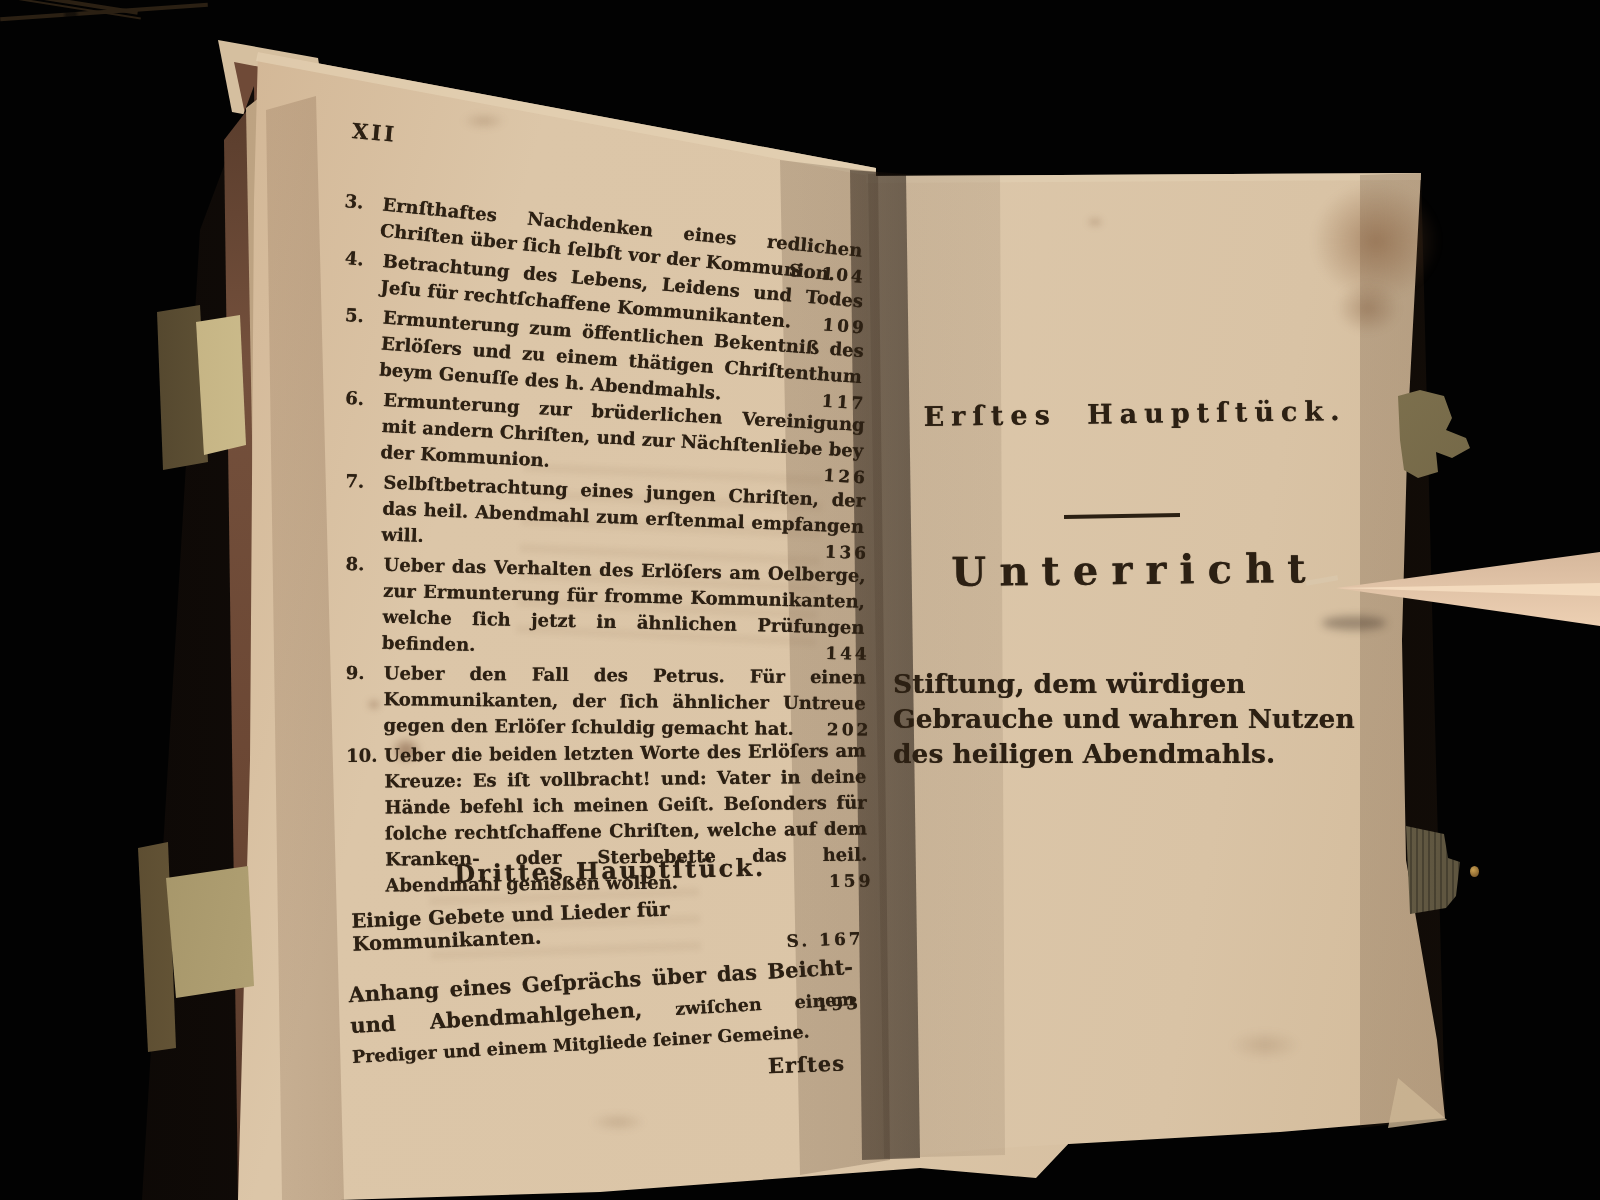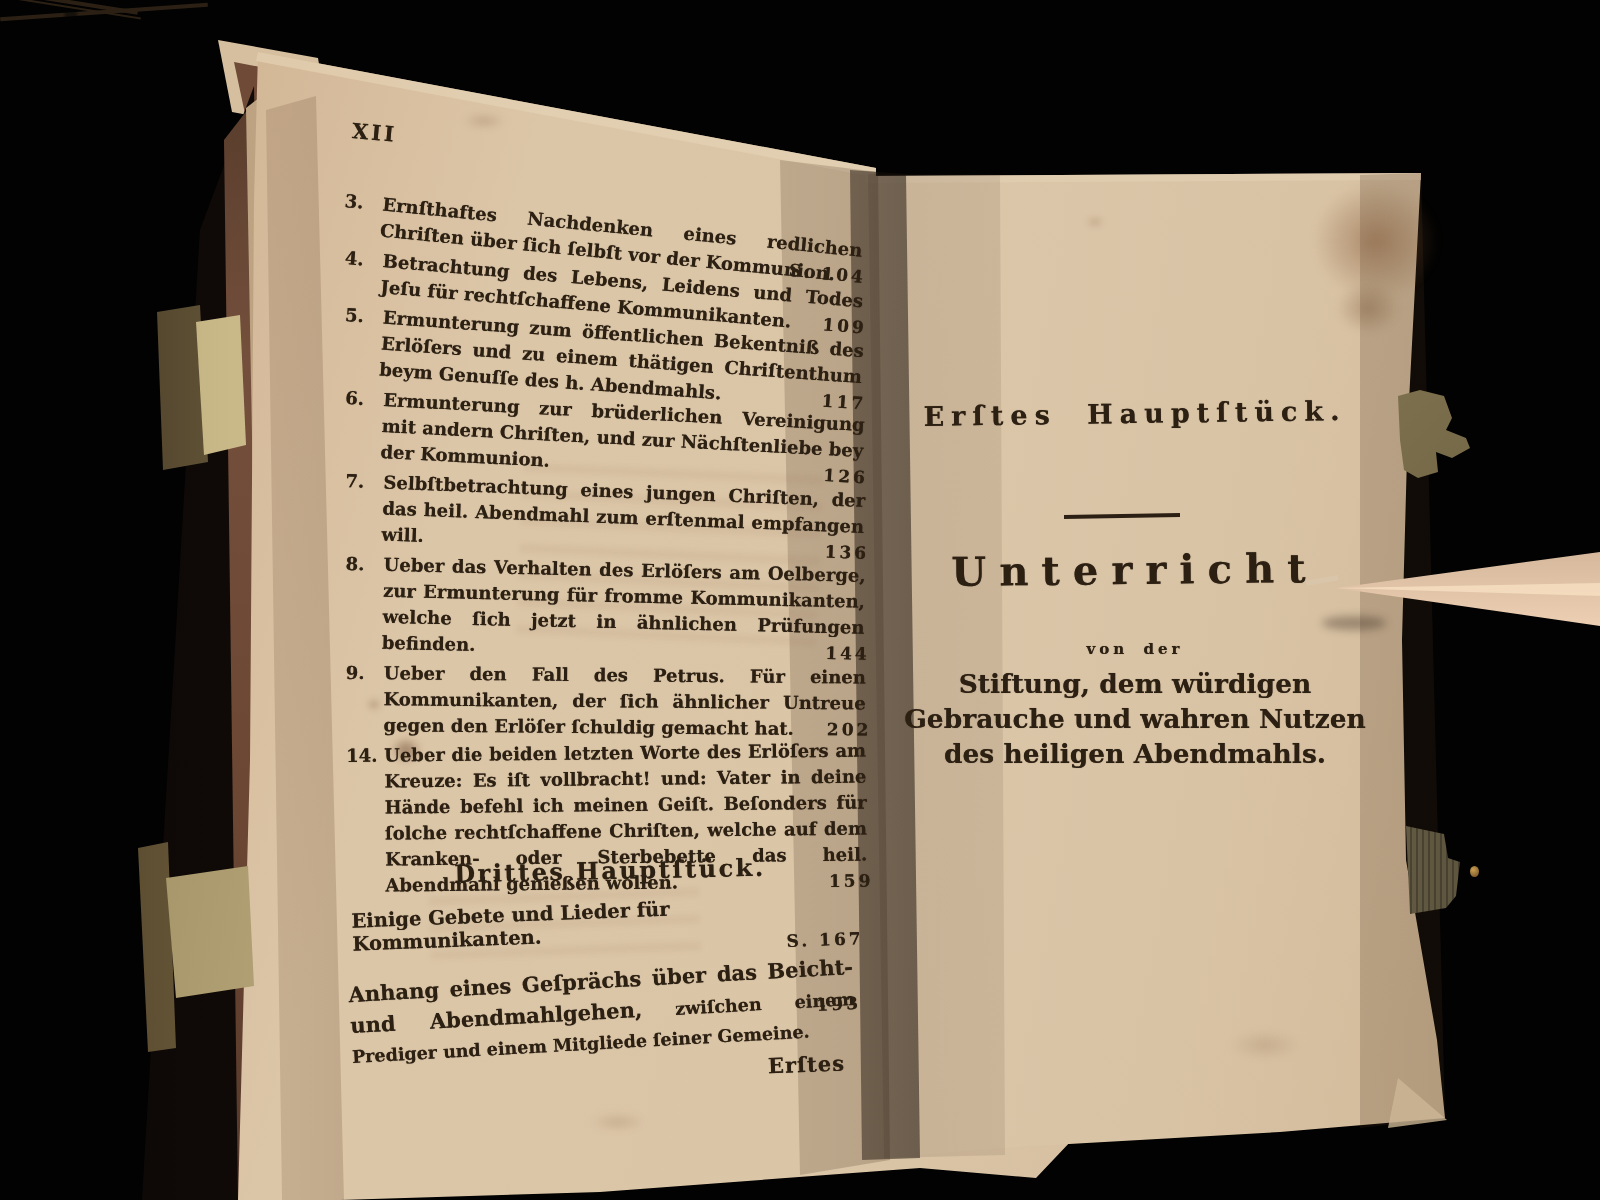--- a/index.html
+++ b/index.html
@@ -100,21 +100,21 @@
   .appendix .lead{font-size:21px;}
   .appendix .pg{top:36px;bottom:auto;}
   .rule-short{left:537px;top:1056px;width:208px;height:4px;transform:rotate(-4deg);
     background:linear-gradient(90deg,#2b2013 0 30%,rgba(43,32,19,.5) 32% 36%,#2b2013 38% 100%);}
   .catchword{left:768px;top:1052px;font-size:21px;letter-spacing:1px;transform:rotate(-2deg);}
 
   .rp-heading{left:900px;top:398px;width:470px;text-align:center;font-size:27px;letter-spacing:7px;word-spacing:14px;transform:rotate(-.8deg);}
   .rp-rule{left:1064px;top:514px;width:116px;height:4px;transform:rotate(-1deg);}
   .rp-title{left:900px;top:546px;width:470px;text-align:center;font-size:40px;letter-spacing:13px;transform:rotate(-.6deg);}
   .rp-intro{left:900px;top:640px;width:470px;text-align:center;font-size:15px;letter-spacing:4px;word-spacing:6px;}
-  .rp-subtitle{left:893px;top:666px;width:484px;text-align:center;font-size:26.5px;line-height:35px;}
+  .rp-subtitle{left:893px;top:666px;width:484px;font-size:26.5px;line-height:35px;}
 </style>
 </head>
 <body>
 
 <div class="scene">
 
   <div class="sh sliver-cream"></div>
   <div class="sh sliver-red"></div>
   <div class="sh cover-left"></div>
   <div class="sh block-red"></div>
@@ -174,36 +174,35 @@
     <div class="toc-entry">
       <span class="toc-num">7.</span><span>Selbſtbetrachtung eines jungen Chriſten, der das heil. Abendmahl zum erſtenmal empfangen will.</span><span class="pg">136</span>
     </div>
     <div class="toc-entry">
       <span class="toc-num">8.</span><span>Ueber das Verhalten des Erlöſers am Oelberge, zur Ermunterung für fromme Kommunikanten, welche ſich jetzt in ähnlichen Prüfungen befinden.</span><span class="pg">144</span>
     </div>
     <div class="toc-entry">
       <span class="toc-num">9.</span><span>Ueber den Fall des Petrus. Für einen Kommunikanten, der ſich ähnlicher Untreue gegen den Erlöſer ſchuldig gemacht hat.</span><span class="pg">202</span>
     </div>
     <div class="toc-entry">
-      <span class="toc-num">14.</span><span>Ueber die beiden letzten Worte des Erlöſers am Kreuze: Es iſt vollbracht! und: Vater in deine Hände befehl ich meinen Geiſt. Beſonders für ſolche rechtſchaffene Chriſten, welche auf dem Kranken- oder Sterbebette das heil. Abendmahl genießen wollen.</span><span class="pg">159</span>
+      <span class="toc-num">10.</span><span>Ueber die beiden letzten Worte des Erlöſers am Kreuze: Es iſt vollbracht! und: Vater in deine Hände befehl ich meinen Geiſt. Beſonders für ſolche rechtſchaffene Chriſten, welche auf dem Kranken- oder Sterbebette das heil. Abendmahl genießen wollen.</span><span class="pg">159</span>
     </div>
   </div>
 
   <div class="ink heading3">Drittes Hauptſtück.</div>
   <div class="ink section-line">
     <span>Einige Gebete und Lieder für Kommunikanten.</span>
     <span class="pg">S. 167</span>
   </div>
   <div class="ink appendix">
     <span class="lead">Anhang eines Geſprächs über das Beicht- und Abendmahlgehen,</span>
     <span>zwiſchen einem Prediger und einem Mitgliede ſeiner Gemeine.</span>
     <span class="pg">193</span>
   </div>
   <div class="rule-short"></div>
   <div class="ink catchword">Erſtes</div>
 
   <div class="ink rp-heading">Erſtes Hauptſtück.</div>
   <div class="rule rp-rule"></div>
   <div class="ink rp-title">Unterricht</div>
-  <div class="ink rp-intro">von der</div>
   <div class="ink rp-subtitle">Stiftung, dem würdigen Gebrauche und wahren Nutzen des heiligen Abendmahls.</div>
 
 </div>
 
 </body></html>

